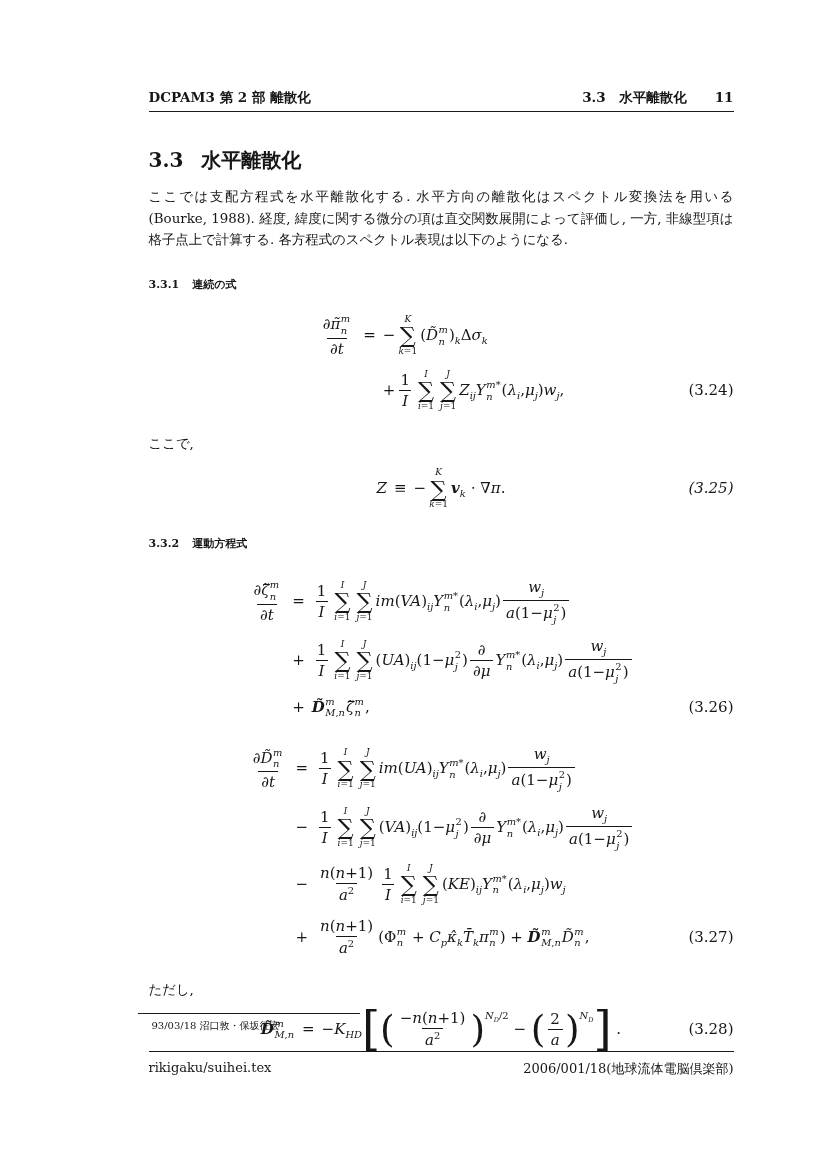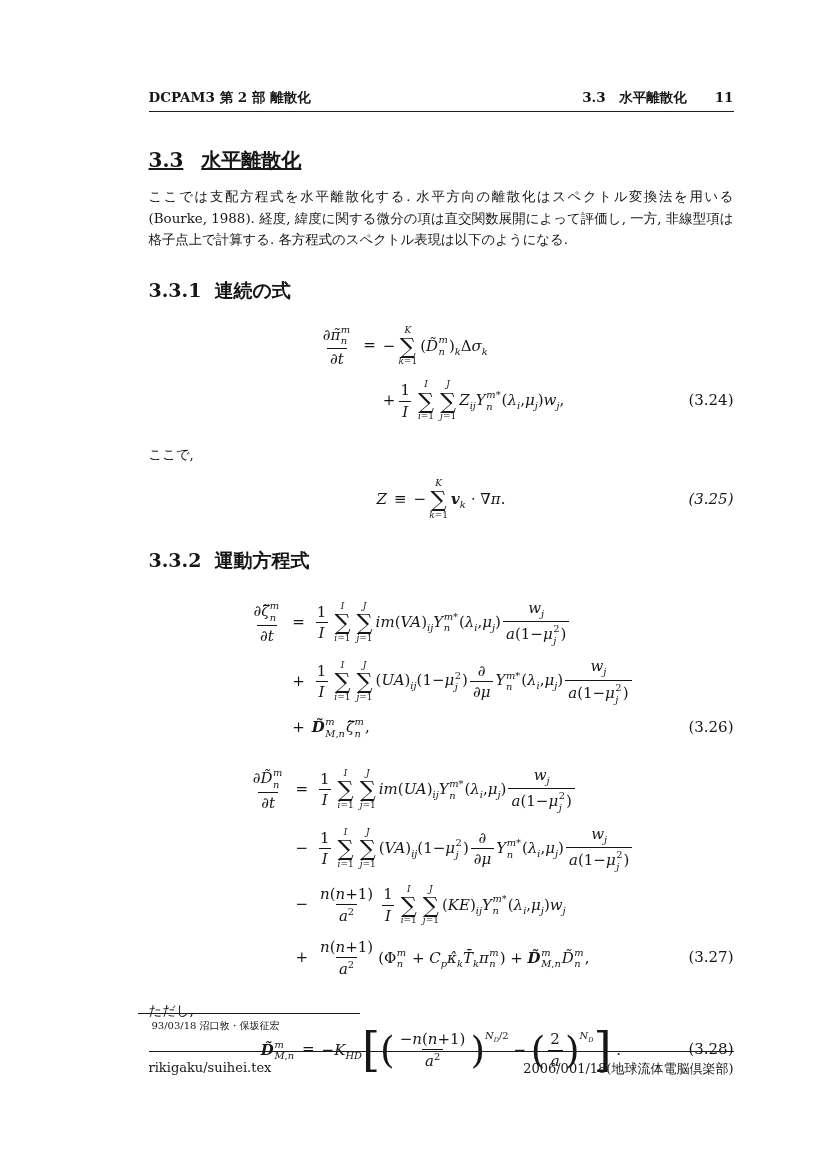--- a/index.html
+++ b/index.html
@@ -13,22 +13,22 @@
 
   
   .runninghead {
     display:flex; justify-content:space-between; align-items:baseline;
     padding-top:89px; padding-bottom:4px; border-bottom:1.4px solid #1a1a1a;
     font-weight:bold; font-size:13.5px;
   }
   .rh-right { display:flex; gap:28px; }
 
   
-  .sec-h { display:flex; gap:18px; font-weight:bold; font-size:20px; margin:36px 0 0; line-height:1.25;text-decoration:underline; }
-  .sub-h { display:flex; gap:13px; font-weight:bold; font-size:19px; margin:27px 0 0; line-height:1.3; }
+  .sec-h { display:flex; gap:18px; font-weight:bold; font-size:20px; margin:36px 0 0; line-height:1.25; }
+  .sub-h { display:flex; gap:13px; font-weight:bold; font-size:11px; margin:27px 0 0; line-height:1.3; }
 
   .para { font-size:13.4px; line-height:1.62; text-align:justify; margin:13px 0 4px; }
   .lead { font-size:13.4px; margin:18px 0 0; }
 
   
   .eq {
     display:grid; grid-template-columns:1fr auto auto auto 1fr;
     align-items:center; row-gap:11px; margin:21px 0 23px;
     font-size:15px; line-height:1.3;
   }

